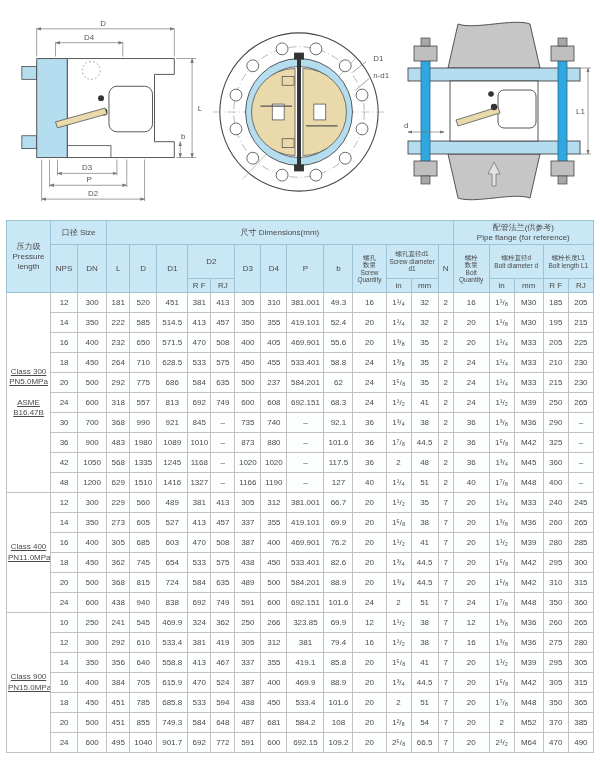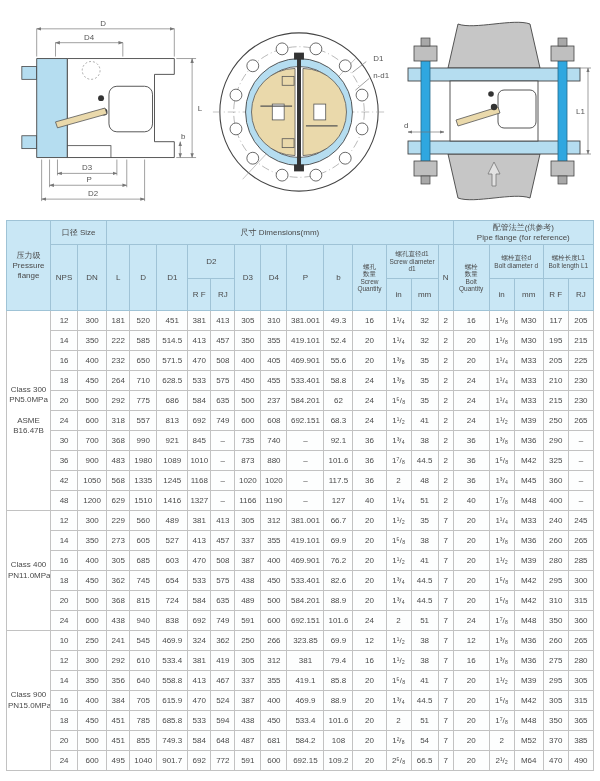--- a/index.html
+++ b/index.html
@@ -11,23 +11,23 @@
   html,body{width:600px;background:#fff;font-family:"Liberation Sans",sans-serif;color:var(--text);}
   .page{width:600px;height:781px;background:#fff;overflow:hidden;}
   .drawings{display:flex;justify-content:space-between;align-items:flex-start;padding:12px 6px 4px 6px;height:218px;}
   .drawings svg{display:block;}
   .dimtxt{font-size:8px;fill:#555;font-family:"Liberation Sans",sans-serif;}
   table{border-collapse:collapse;table-layout:fixed;width:588px;margin:2px auto 0 auto;}
   th,td{border:1px solid var(--border);font-size:8px;font-weight:normal;text-align:center;vertical-align:middle;padding:0 1px;color:var(--text);overflow:hidden;line-height:1.25;}
   thead th{background:var(--header-bg);border-color:var(--hborder);}
   thead th.tiny{font-size:6.5px;line-height:1.15;}
   tbody td{height:20px;background:#fdfefe;}
-  td.group{background:#fff;font-size:8px;line-height:1.3;}
+  td.group{background:#fff;font-size:8px;line-height:1.3;text-decoration:underline;}
   .pre{white-space:pre-line;}
-  tr.h1 th{height:24px;} tr.h2 th{height:34px;} tr.h3 th{height:32px;}
+  tr.h1 th{height:24px;} tr.h2 th{height:34px;} tr.h3 th{height:14px;}
 </style>
 </head>
 <body>
 
 <div class="page">
 
   <div class="drawings">
 
     <svg width="198" height="200" viewBox="0 0 200 196">
       <defs>
@@ -183,21 +183,21 @@
       <col style="width:36px">
         <col style="width:25px">
         <col style="width:29px">
         <col style="width:25px">
         <col style="width:25px">
     </colgroup>
     <thead>
       <tr class="h1">
         <th rowspan="3" class="pre">压力级
 Pressure
-flange</th>
+length</th>
         <th colspan="2">口径 Size</th>
         <th colspan="13">尺寸 Dimensions(mm)</th>
         <th colspan="5" class="pre">配管法兰(供参考)
 Pipe flange (for reference)</th>
       </tr>
       <tr class="h2">
         <th rowspan="2">NPS</th>
         <th rowspan="2">DN</th>
         <th rowspan="2">L</th>
         <th rowspan="2">D</th>
@@ -252,21 +252,21 @@
           <td>310</td>
           <td>381.001</td>
           <td>49.3</td>
           <td>16</td>
           <td>1¹/₄</td>
           <td>32</td>
           <td>2</td>
           <td>16</td>
           <td>1¹/₈</td>
           <td>M30</td>
-          <td>117</td>
+          <td>185</td>
           <td>205</td>
         </tr>
         <tr>
           <td>14</td>
           <td>350</td>
           <td>222</td>
           <td>585</td>
           <td>514.5</td>
           <td>413</td>
           <td>457</td>

